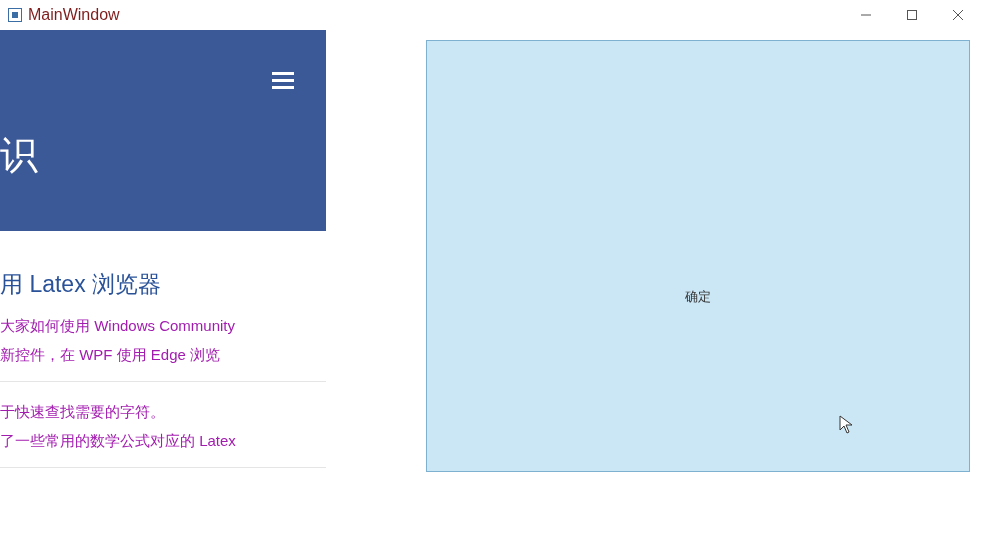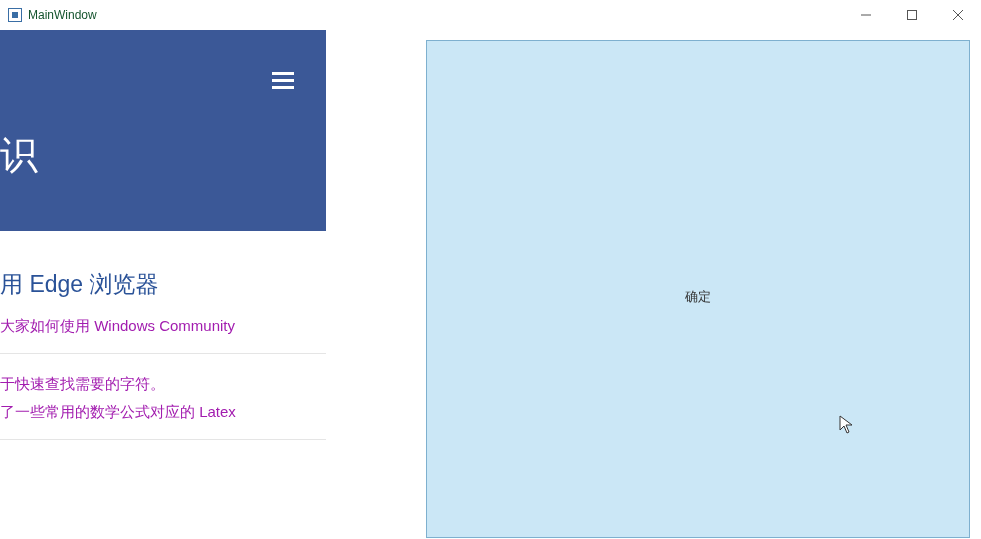--- a/index.html
+++ b/index.html
@@ -29,22 +29,22 @@
       align-items: center;
       justify-content: center;
     }
     .titlebar-icon::after {
       content: "";
       width: 6px;
       height: 6px;
       background: #3a6ea5;
     }
     .titlebar-title {
-      font-size: 12px;
-      color: #14532d;
+      font-size: 16px;
+      color: #7f1d1d;
     }
     .window-controls {
       position: absolute;
       right: 0;
       top: 0;
       height: 30px;
       display: flex;
     }
     .win-btn {
       width: 46px;
@@ -111,21 +111,21 @@
       font-size: 15px;
       line-height: 1.9;
     }
     .right-pane {
       flex: 1;
       padding: 10px 8px 0 100px;
       position: relative;
     }
     .right-panel {
       width: 544px;
-      height: 498px;
+      height: 432px;
       border: 1px solid #7eb0cf;
       background: #cbe7f6;
       display: flex;
       align-items: center;
       justify-content: center;
       position: relative;
     }
     .right-panel-text {
       font-size: 13px;
       color: #333;
@@ -174,23 +174,24 @@
     <div class="header-banner">
       <div class="menu-icon">
         <div></div>
           <div></div>
           <div></div>
       </div>
       <div class="banner-text">识</div>
     </div>
     <div class="articles">
       <div class="article" style="padding-top:30px;">
-        <div class="article-title">用 Edge 浏览器</div>
+        <div class="article-title">用 Latex 浏览器</div>
         <div class="article-body">
           <div>大家如何使用 Windows Community</div>
+          <div>新控件，在 WPF 使用 Edge 浏览</div>
         </div>
       </div>
       <div class="article">
         <div class="article-body">
           <div>于快速查找需要的字符。</div>
           <div>了一些常用的数学公式对应的 Latex</div>
         </div>
       </div>
     </div>
   </div>

